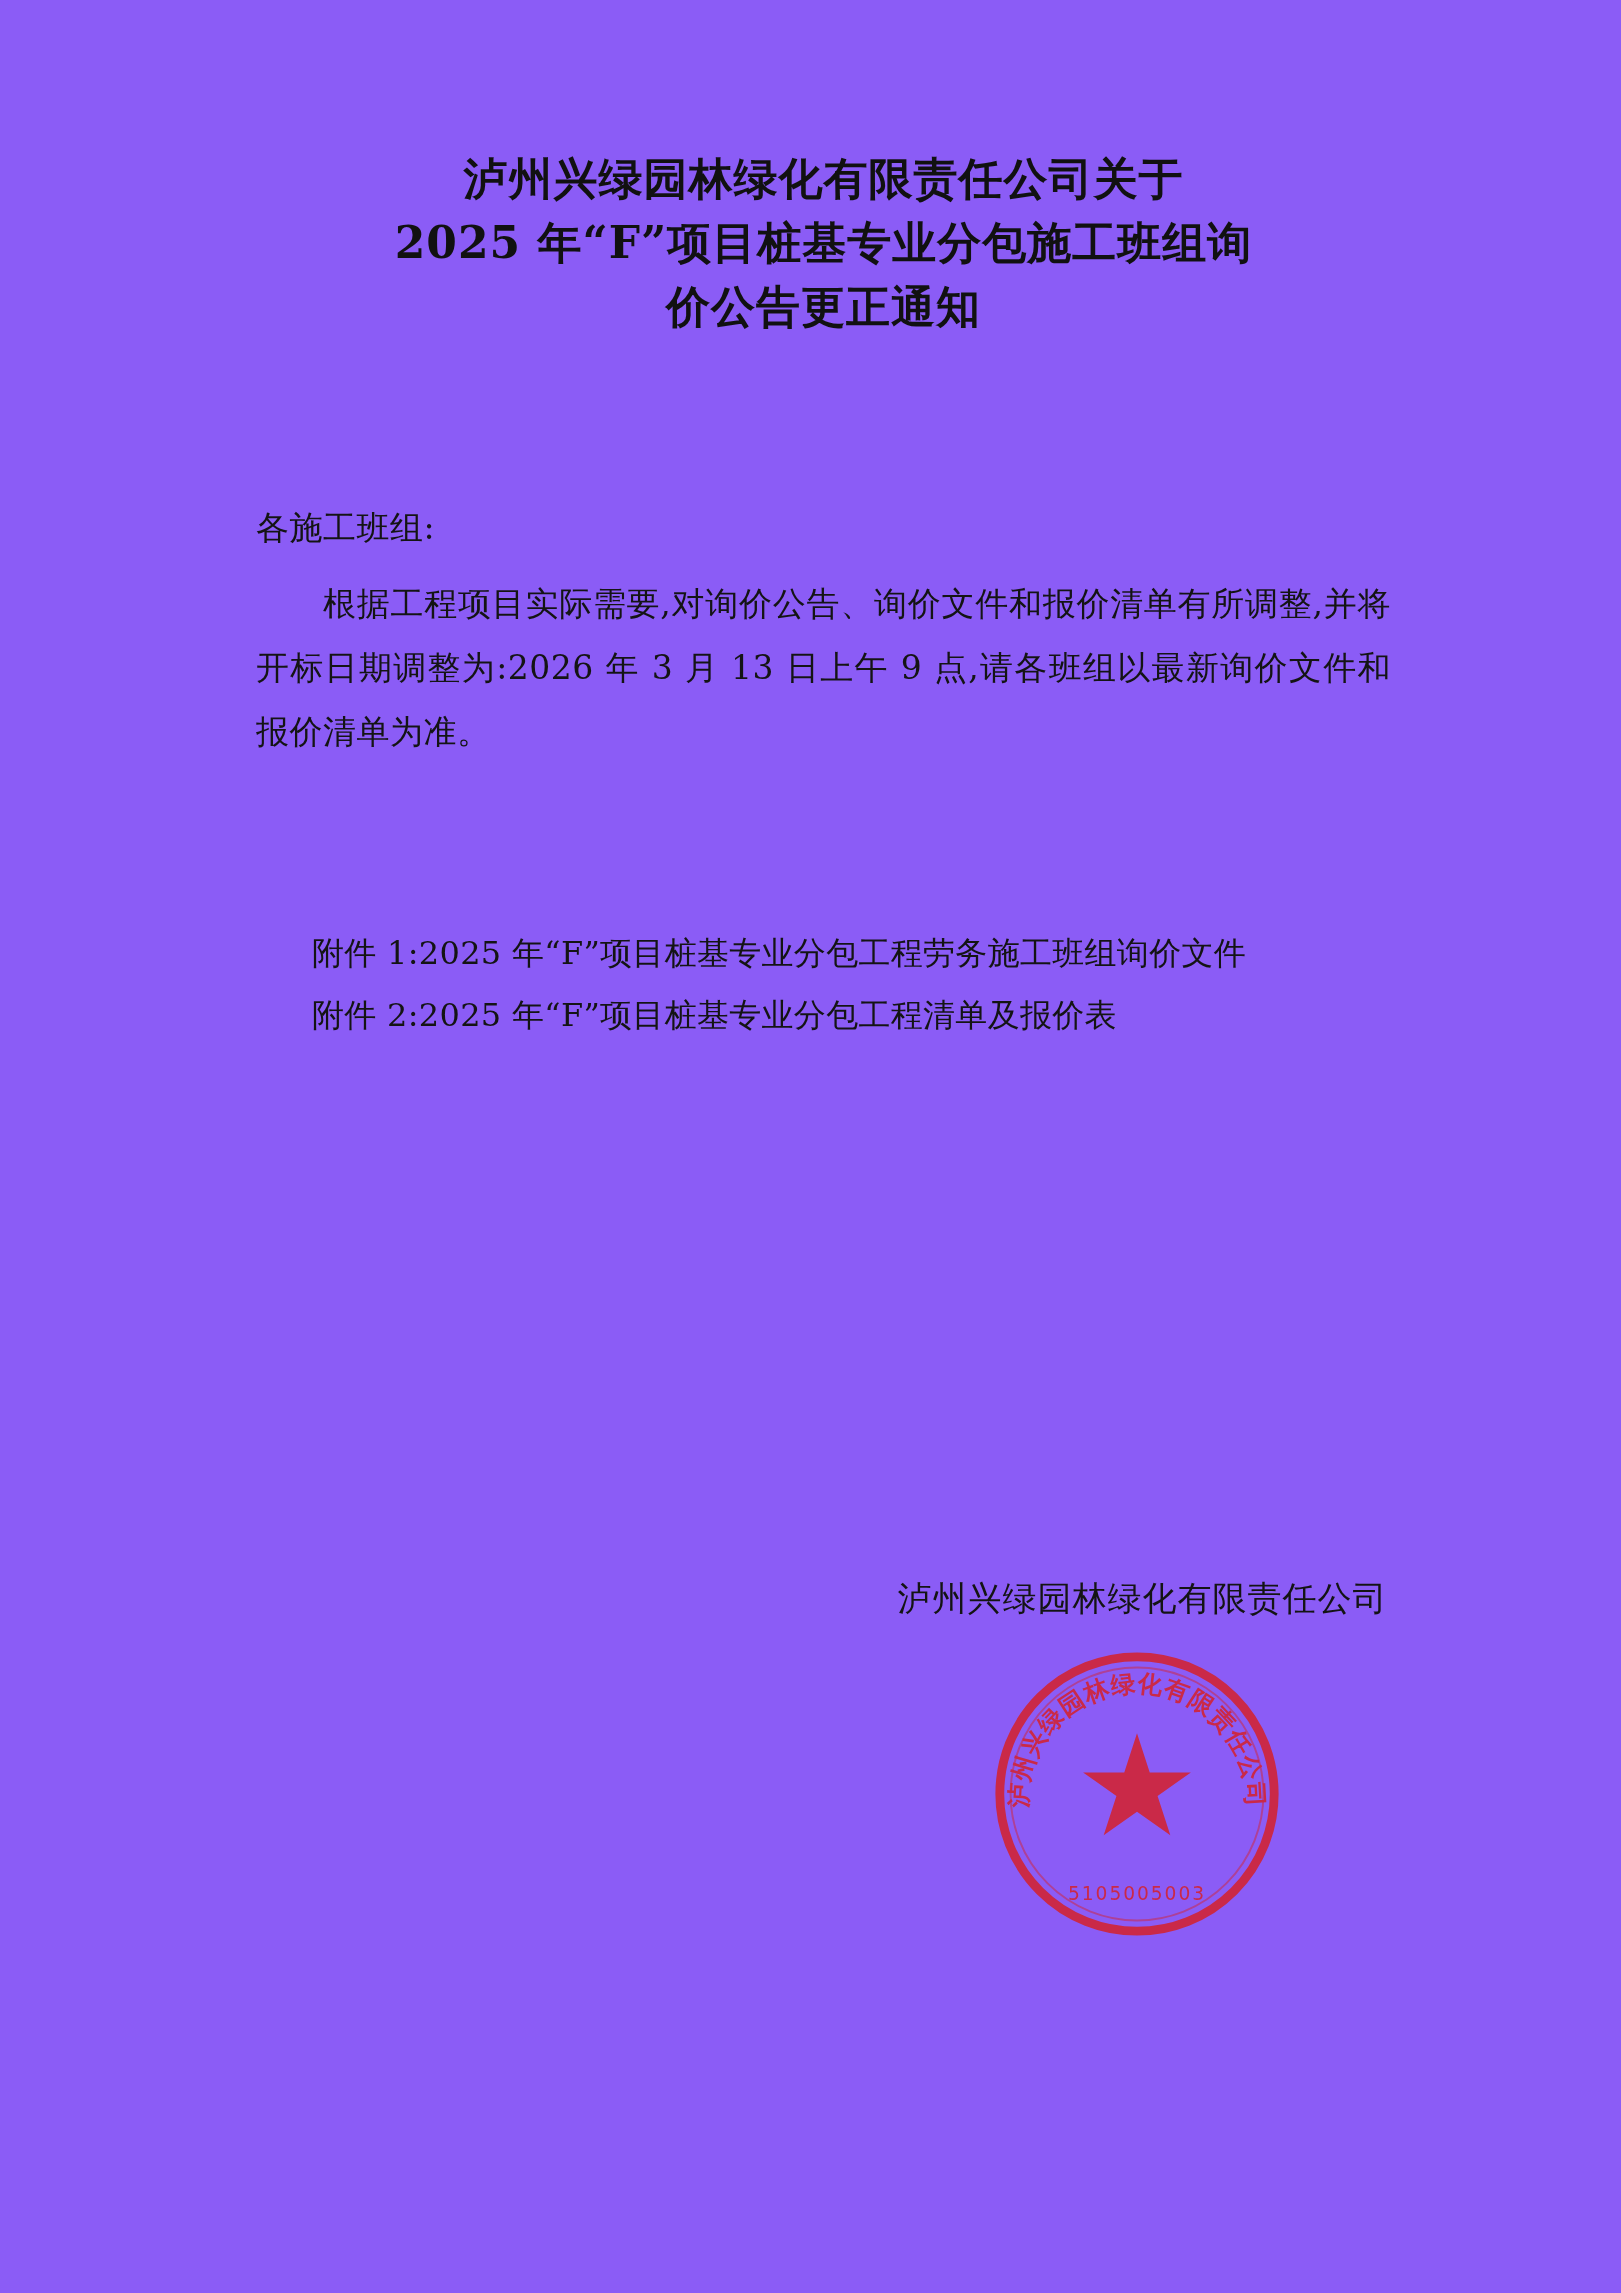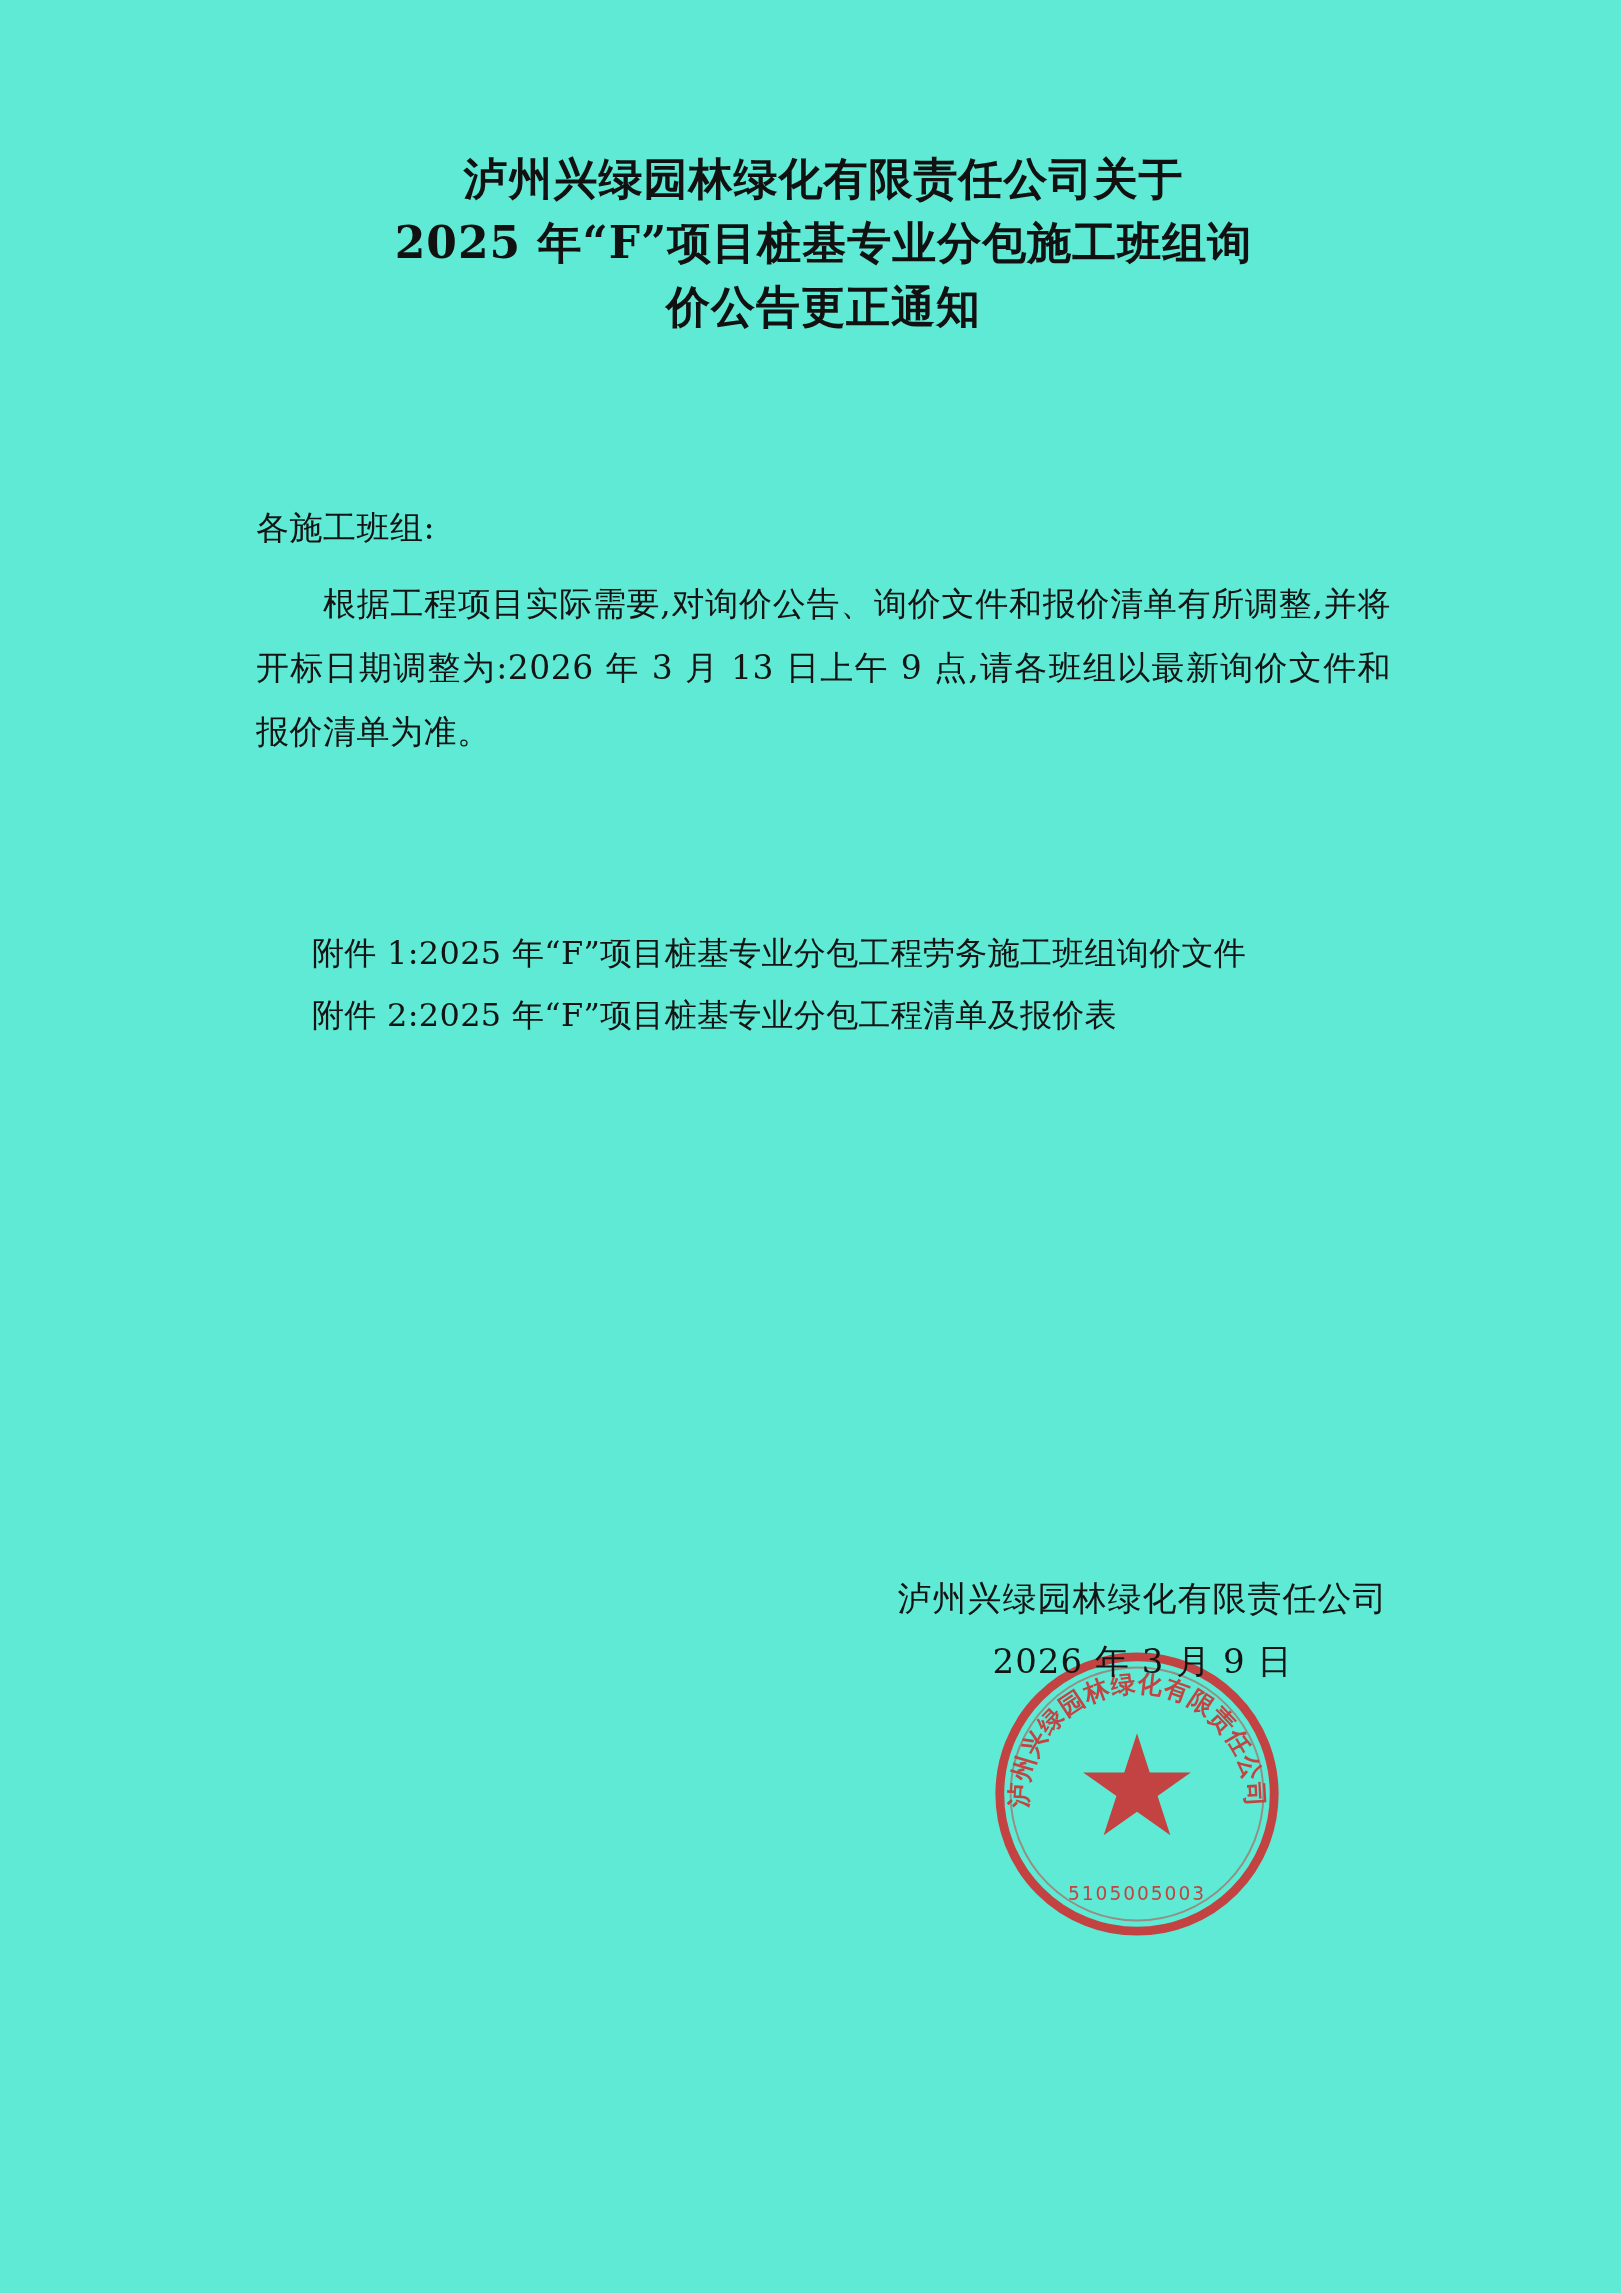--- a/index.html
+++ b/index.html
@@ -12,21 +12,21 @@
     height: 2294px;
     position: relative;
     font-family: "DejaVu Serif", "Liberation Serif", serif;
     color: #1a1a1a;
     overflow: hidden;
   }
 
   .page {
     position: absolute;
     inset: 0;
-    background: #5eead4;
+    background: #8b5cf6;
   }
 
   .doc-body {
     position: absolute;
     left: 245px;
     top: 147px;
     width: 1157px;
   }
 
   .doc-title {
@@ -158,17 +158,16 @@
       <path id="sealArc" d="M 38 158 A 112 112 0 0 1 262 158" fill="none"></path>
       <text class="seal-text">
         <textPath href="#sealArc" startOffset="50%" text-anchor="middle">泸州兴绿园林绿化有限责任公司</textPath>
       </text>
       <text class="seal-num" x="150" y="258" text-anchor="middle">5105005003</text>
     </svg>
   </div>
 
   <div class="sign-block">
     <div class="sign-company">泸州兴绿园林绿化有限责任公司</div>
-    <div class="sign-date">2026 年 3 月 9 日</div>
   </div>
 
 </div>
 
 
 </body></html>

